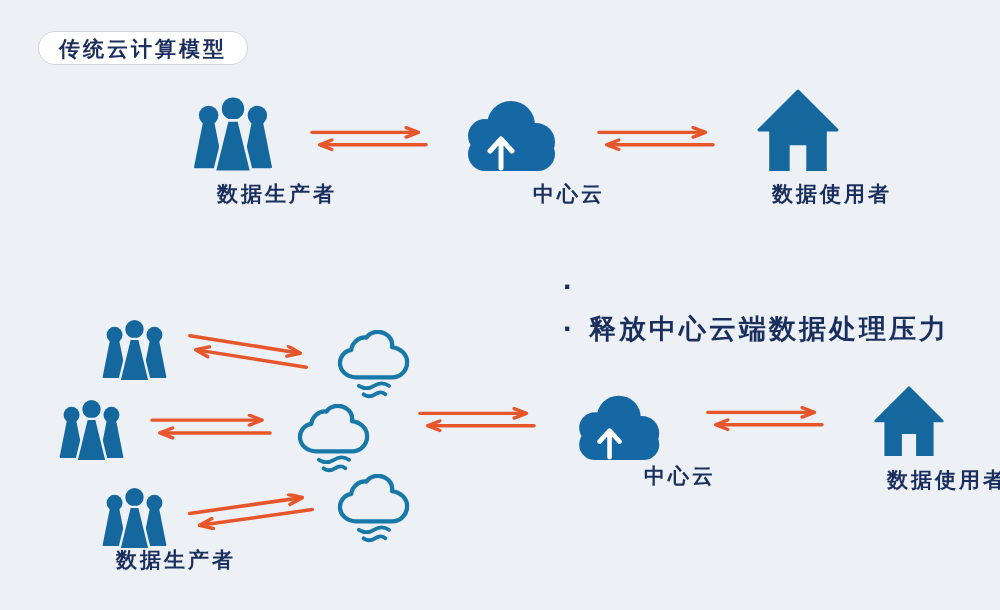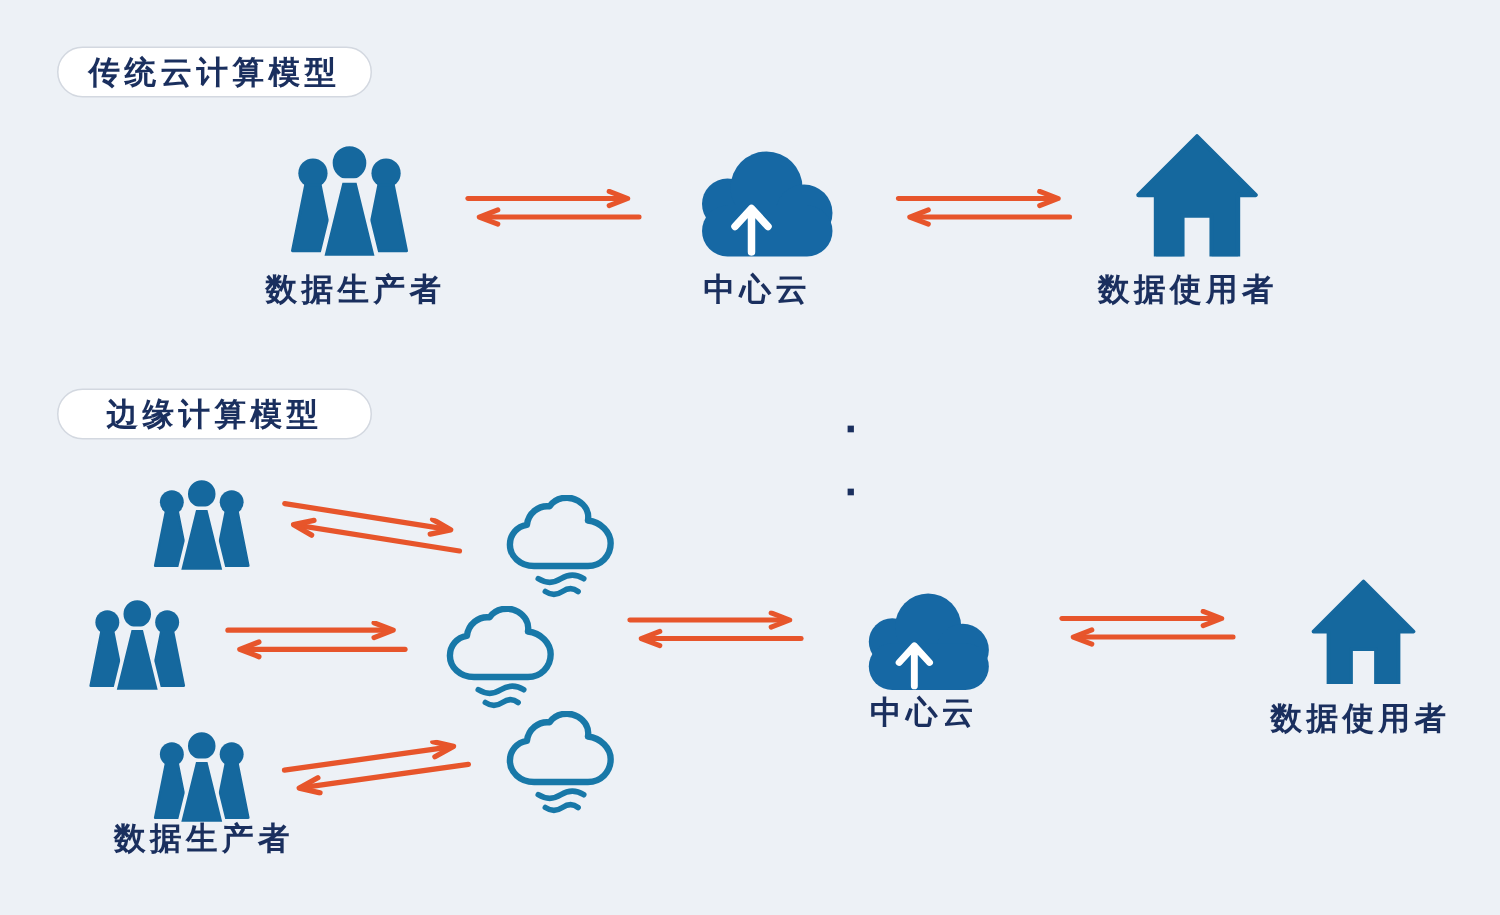--- a/index.html
+++ b/index.html
@@ -22,21 +22,21 @@
   }
   .badge span{
     color:#1A2F5E;font-size:21px;font-weight:bold;letter-spacing:3px;
     white-space:nowrap;line-height:1;
   }
 
   .icon{position:absolute;}
   .icon svg{display:block;width:100%;height:100%;overflow:visible;}
 
   .lbl{
-    position:absolute;width:200px;text-align:center;
+    position:absolute;width:200px;text-align:right;
     color:#1A2F5E;font-size:21px;font-weight:bold;letter-spacing:3px;
     white-space:nowrap;line-height:1;
   }
 
   .arrowpair{position:absolute;height:26px;}
   .arrowpair svg{display:block;width:100%;height:100%;overflow:visible;}
 
   .benefits{position:absolute;left:563px;top:266px;}
   .benefit{
     display:flex;align-items:center;height:42px;
@@ -130,30 +130,28 @@
       </svg>
   </div>
 
   <div class="icon" style="left:757px;top:89px;width:82px;height:82px;">
     <svg>
         <use href="#sym-house"></use>
       </svg>
   </div>
   <div class="lbl" style="left:692px;top:183px;">数据使用者</div>
 
-  <div class="badge" style="left:38px;top:259px;">
-    <span>边缘计算模型</span>
-  </div>
 
   <div class="benefits">
     <div class="benefit">
       <span class="dot">·</span>
     </div>
     <div class="benefit">
       <span class="dot">·</span>
+      <span>释放中心云端数据处理压力</span>
     </div>
   </div>
 
   <div class="icon" style="left:101px;top:318px;width:67px;height:64px;">
     <svg>
         <use href="#sym-people"></use>
       </svg>
   </div>
   <div class="arrowpair" style="left:186px;top:339px;width:124px;transform:rotate(9deg);">
     <svg>

